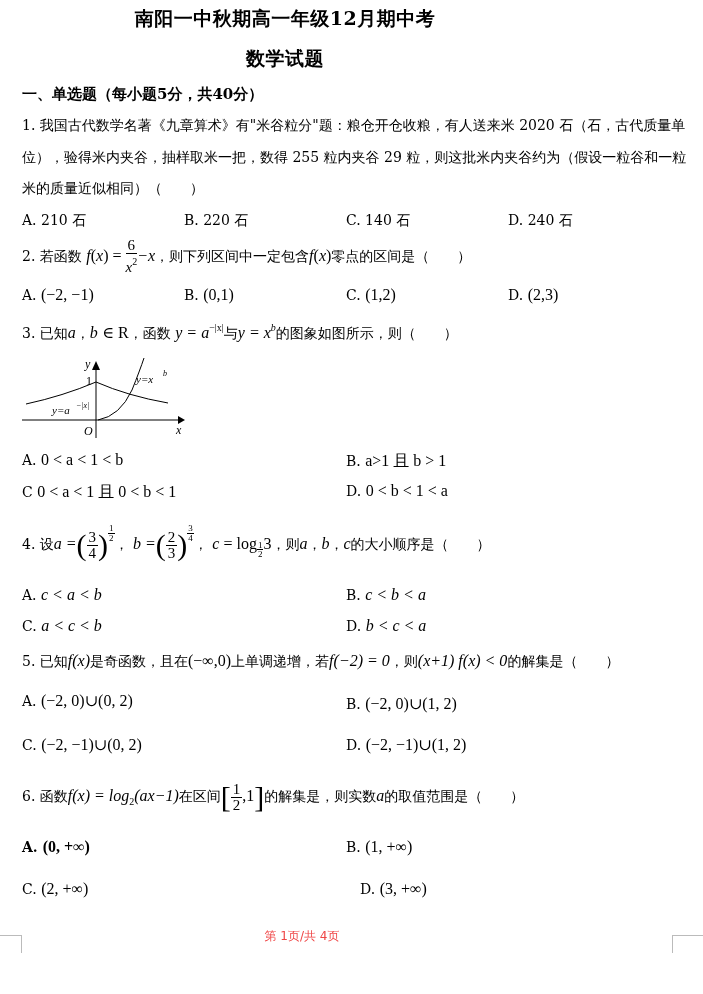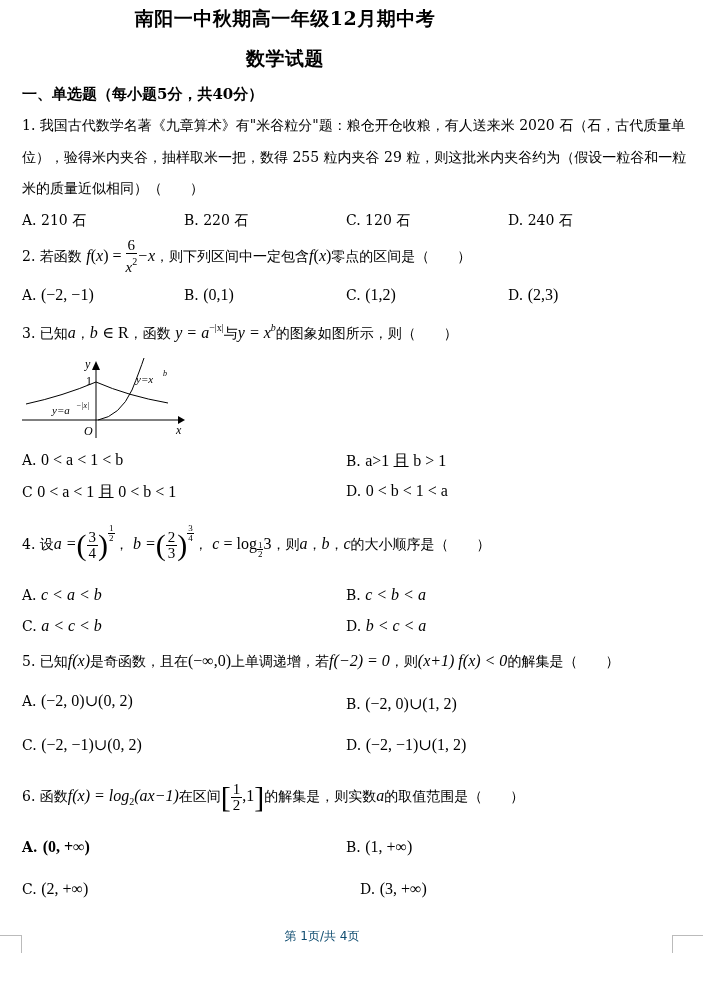--- a/index.html
+++ b/index.html
@@ -27,41 +27,41 @@
   .frac .den { display: block; line-height: 15px; }
   .smallfrac { display: inline-block; vertical-align: 8px; text-align: center; font-size: 9px; font-family: "Liberation Serif", serif; }
   .smallfrac .num { display: block; border-bottom: 1px solid #000; line-height: 9px; padding: 0 1px; }
   .smallfrac .den { display: block; line-height: 9px; }
   .logsub { display: inline-block; vertical-align: -8px; text-align: center; font-size: 9px; font-family: "Liberation Serif", serif; }
   .logsub .num { display: block; border-bottom: 1px solid #000; line-height: 8px; padding: 0 1px; }
   .logsub .den { display: block; line-height: 8px; }
   .bigparen { font-size: 30px; font-family: "Liberation Serif", serif; vertical-align: middle; font-weight: 100; }
   .footer {
     left: 0; width: 604px; text-align: center; top: 928px;
-    font-family: "DejaVu Sans", sans-serif; font-size: 12px; color: #0c4a6e; padding-left: 20px;
+    font-family: "DejaVu Sans", sans-serif; font-size: 12px; color: #ef4444;
   }
   .corner { position: absolute; border-color: #bbb; border-style: solid; width: 20px; height: 20px; }
   .corner-left { left: 0; top: 935px; border-width: 1px 1px 0 0; width: 21px; height: 17px; }
   .corner-right { left: 672px; top: 935px; border-width: 1px 0 0 1px; width: 31px; height: 17px; }
 </style>
 </head>
 <body>
 
 <div class="abs title" style="top:6px;">南阳一中秋期高一年级12月期中考</div>
 <div class="abs title" style="top:46px;">数学试题</div>
 
 <div class="abs section" style="top:85px;">一、单选题（每小题5分，共40分）</div>
 
 <div>
   <div class="abs q" style="top:117px;">1. 我国古代数学名著《九章算术》有"米谷粒分"题：粮仓开仓收粮，有人送来米 2020 石（石，古代质量单</div>
   <div class="abs q" style="top:149px;">位），验得米内夹谷，抽样取米一把，数得 255 粒内夹谷 29 粒，则这批米内夹谷约为（假设一粒谷和一粒</div>
   <div class="abs q" style="top:180px;">米的质量近似相同）（　　）</div>
   <div class="abs opt" style="top:212px; left:22px;">A. 210 石</div>
   <div class="abs opt" style="top:212px; left:184px;">B. 220 石</div>
-  <div class="abs opt" style="top:212px; left:346px;">C. 120 石</div>
+  <div class="abs opt" style="top:212px; left:346px;">C. 140 石</div>
   <div class="abs opt" style="top:212px; left:508px;">D. 240 石</div>
 </div>
 
 <div>
   <div class="abs q" style="top:238px; line-height:22px;">
     <span>2. 若函数</span>
     <span class="m">f</span><span class="mr">(</span><span class="m">x</span><span class="mr">) = </span>
     <span class="frac">
       <span class="num">6</span>
       <span class="den"><i>x</i><span class="sup">2</span></span>

